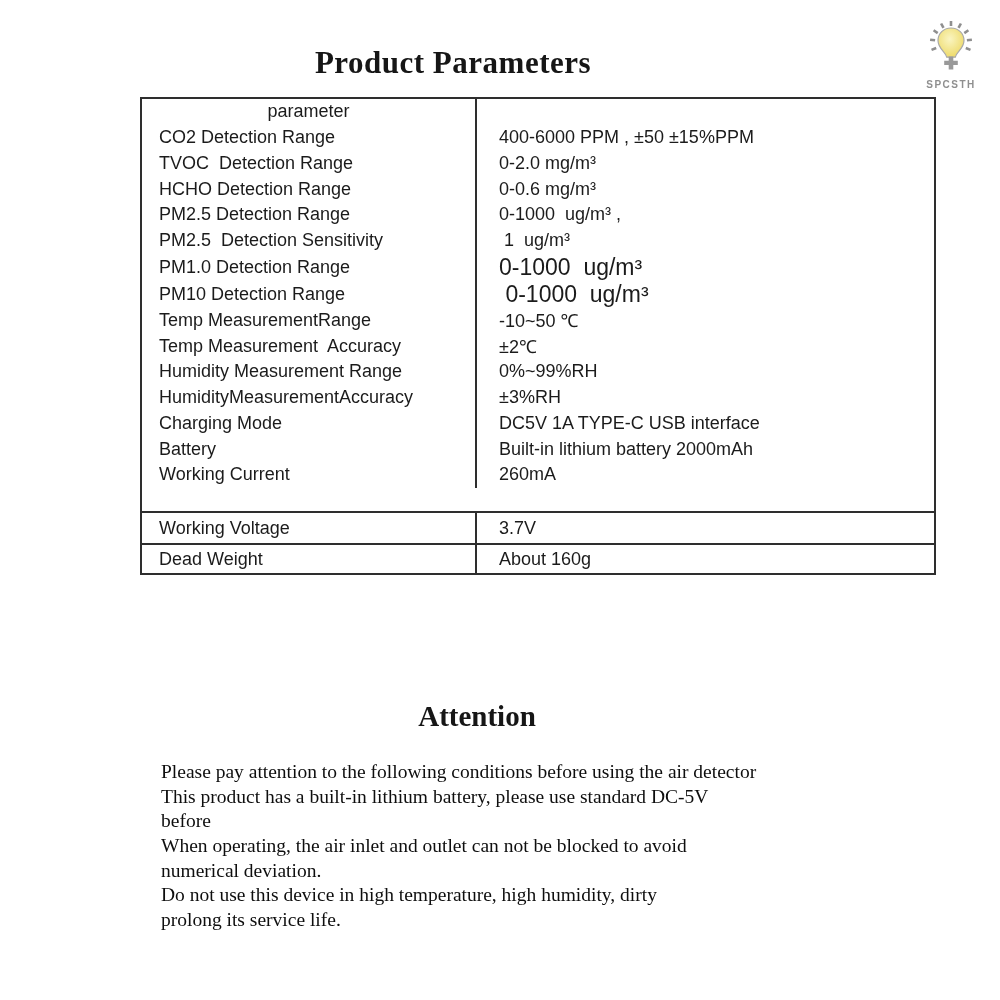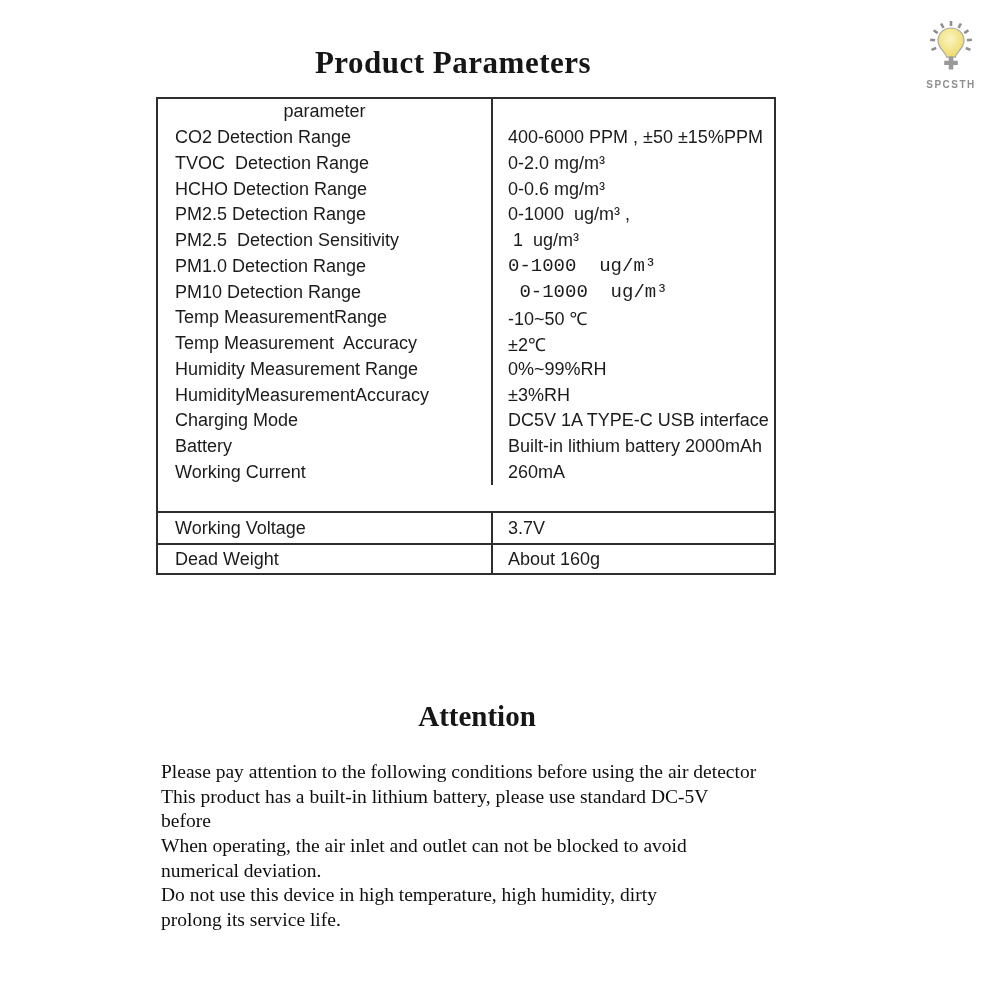--- a/index.html
+++ b/index.html
@@ -48,45 +48,45 @@
     font-size: 10px;
     font-weight: 700;
     letter-spacing: 1.5px;
     color: #8f8f8f;
     margin-top: 1px;
   }
 
   
   .spec-table {
     position: absolute;
-    left: 156px; top: 97px;
-    width: 620px;
+    left: 140px; top: 97px;
+    width: 796px;
     border: 2px solid #2e2e2e;
     font-size: 18px;
     color: #1b1b1b;
   }
   .t-main { height: 412px; display: flex; flex-direction: column; }
   .t-row { display: flex; flex: 0 0 25.75px; align-items: center; }
   .cell-l {
     width: 333px;
     padding-left: 17px;
     white-space: pre;
     align-self: stretch;
     display: flex; align-items: center;
   }
   .cell-l.center { justify-content: center; padding-left: 0; }
   .cell-r {
     flex: 1;
     border-left: 2px solid #2e2e2e;
-    padding-left: 15px;
+    padding-left: 22px;
     white-space: pre;
     align-self: stretch;
     display: flex; align-items: center;
   }
-  .serif-val { font-family: Liberation Mono, monospace; font-size: 19px; }
+  .serif-val { font-family: Liberation Sans, sans-serif; font-size: 23px; }
   .t-row.footer { border-top: 2px solid #2e2e2e; }
   .t-row.footer-1 { flex: 0 0 auto; height: 32px; }
   .t-row.footer-2 { flex: 0 0 auto; height: 30px; }
 
   
   .attention-body {
     position: absolute;
     left: 161px; top: 760px;
     width: 690px;
     font-family: "Liberation Serif", serif;

